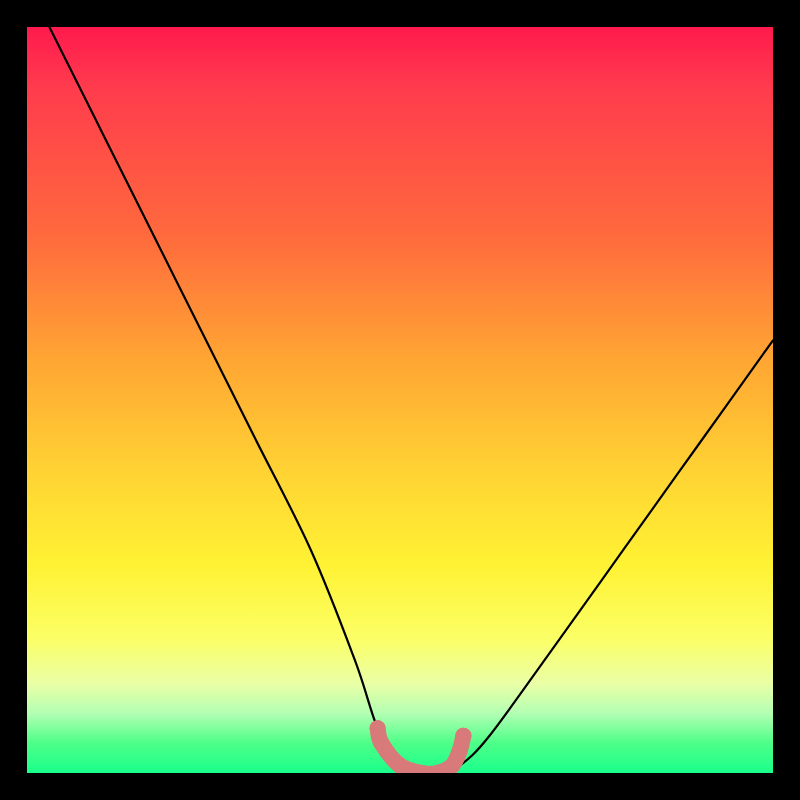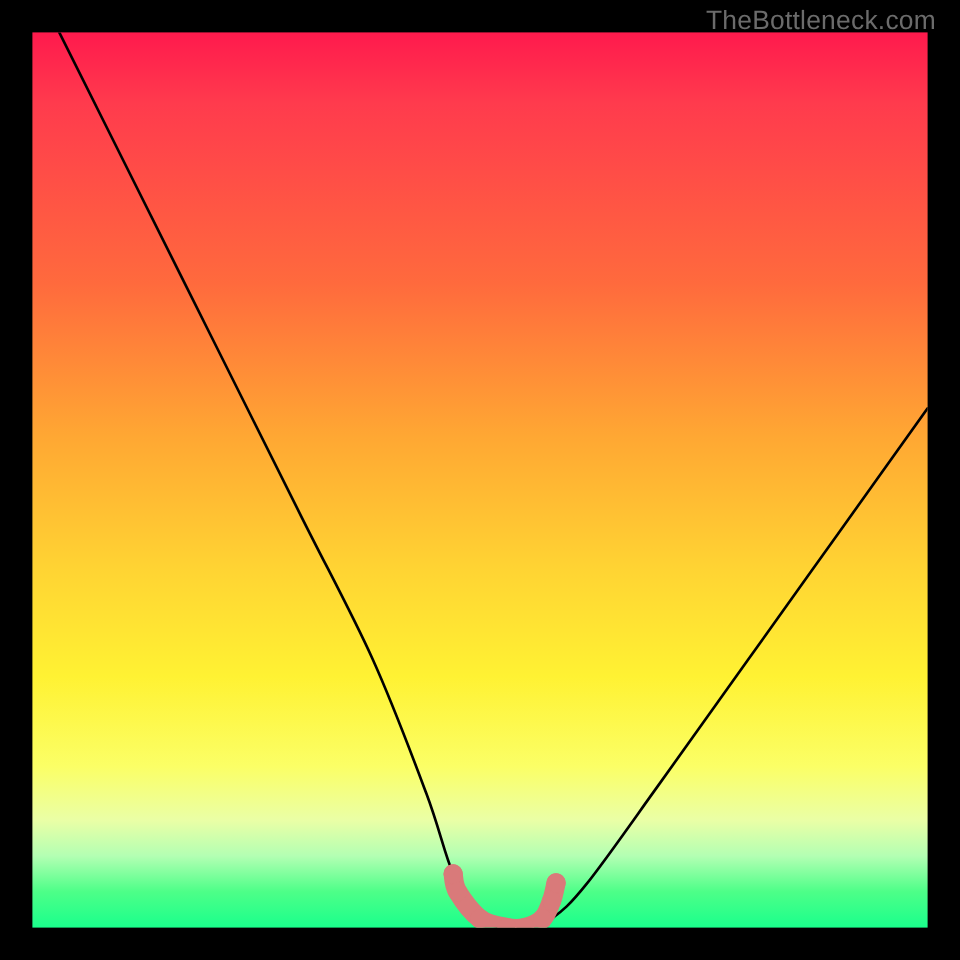--- a/index.html
+++ b/index.html
@@ -59,21 +59,20 @@
     width: 746px;
     height: 746px;
     pointer-events: none;
   }
 </style>
 </head>
 <body>
 
 <div class="frame">
 
-  <div class="attribution">TheBottleneck.com</div>
 
   <div class="plot">
     <svg class="curve" viewBox="0 0 746 746" preserveAspectRatio="none">
       <path id="curve-path" fill="none" stroke="#000" stroke-width="2.2" stroke-linecap="round" stroke-linejoin="round" d="M 22.38 0 C 31.083333333333336 17.406666666666677 53.46333333333334 62.16666666666672 74.60000000000001 104.44000000000005 C 95.73666666666668 146.7133333333334 124.33333333333336 203.90666666666667 149.20000000000002 253.64 C 174.0666666666667 303.37333333333333 201.42 358.08 223.79999999999998 402.84 C 246.17999999999998 447.59999999999997 266.0733333333333 483.6566666666667 283.48 522.2 C 300.8866666666667 560.7433333333333 317.05 604.26 328.24 634.1 C 339.43 663.94 343.16 683.8333333333334 350.62 701.24 C 358.08 718.6466666666666 365.54 731.0799999999999 373 738.54 C 380.46 746 389.1633333333333 744.7566666666667 395.38 746 C 401.5966666666667 747.2433333333333 404.08333333333337 747.2433333333333 410.3 746 C 416.51666666666665 744.7566666666667 423.97666666666663 744.7566666666667 432.67999999999995 738.54 C 441.38333333333327 732.3233333333333 447.59999999999997 727.35 462.52 708.7 C 477.44 690.0500000000001 499.81999999999994 657.7233333333334 522.1999999999999 626.64 C 544.5799999999999 595.5566666666666 571.9333333333334 557.0133333333333 596.8000000000001 522.2 C 621.6666666666667 487.3866666666667 646.5333333333333 452.5733333333333 671.4 417.76 C 696.2666666666667 382.94666666666666 733.5666666666666 330.7266666666667 746 313.32000000000005"></path>
       <g id="markers">
           <path d="M 350.62 701.24 C 351.2416666666667 703.7266666666667 350.61999999999995 709.9433333333333 354.34999999999997 716.16 C 358.08 722.3766666666667 366.16166666666663 733.5666666666666 373 738.54 C 379.83833333333337 743.5133333333333 389.1633333333333 744.7566666666667 395.38 746 C 401.5966666666667 747.2433333333333 405.3266666666667 747.2433333333333 410.3 746 C 415.2733333333333 744.7566666666667 421.49 742.27 425.21999999999997 738.54 C 428.94999999999993 734.81 430.81499999999994 728.5933333333334 432.67999999999995 723.62 C 434.54499999999996 718.6466666666666 435.7883333333333 711.1866666666667 436.40999999999997 708.7" fill="none" stroke="#d97a7a" stroke-width="16" stroke-linecap="round" stroke-linejoin="round"></path>
           <circle cx="350.62" cy="701.24" r="8" fill="#d97a7a"></circle>
           <circle cx="354.34999999999997" cy="716.16" r="8" fill="#d97a7a"></circle>
           <circle cx="373" cy="738.54" r="8" fill="#d97a7a"></circle>
           <circle cx="395.38" cy="746" r="8" fill="#d97a7a"></circle>

